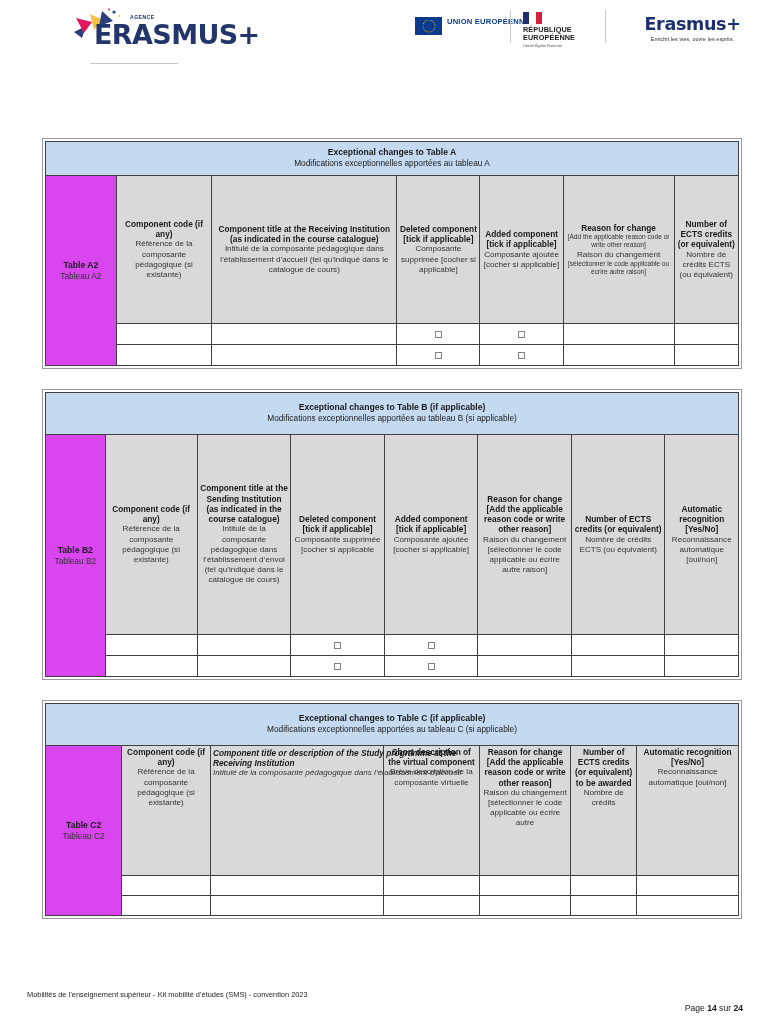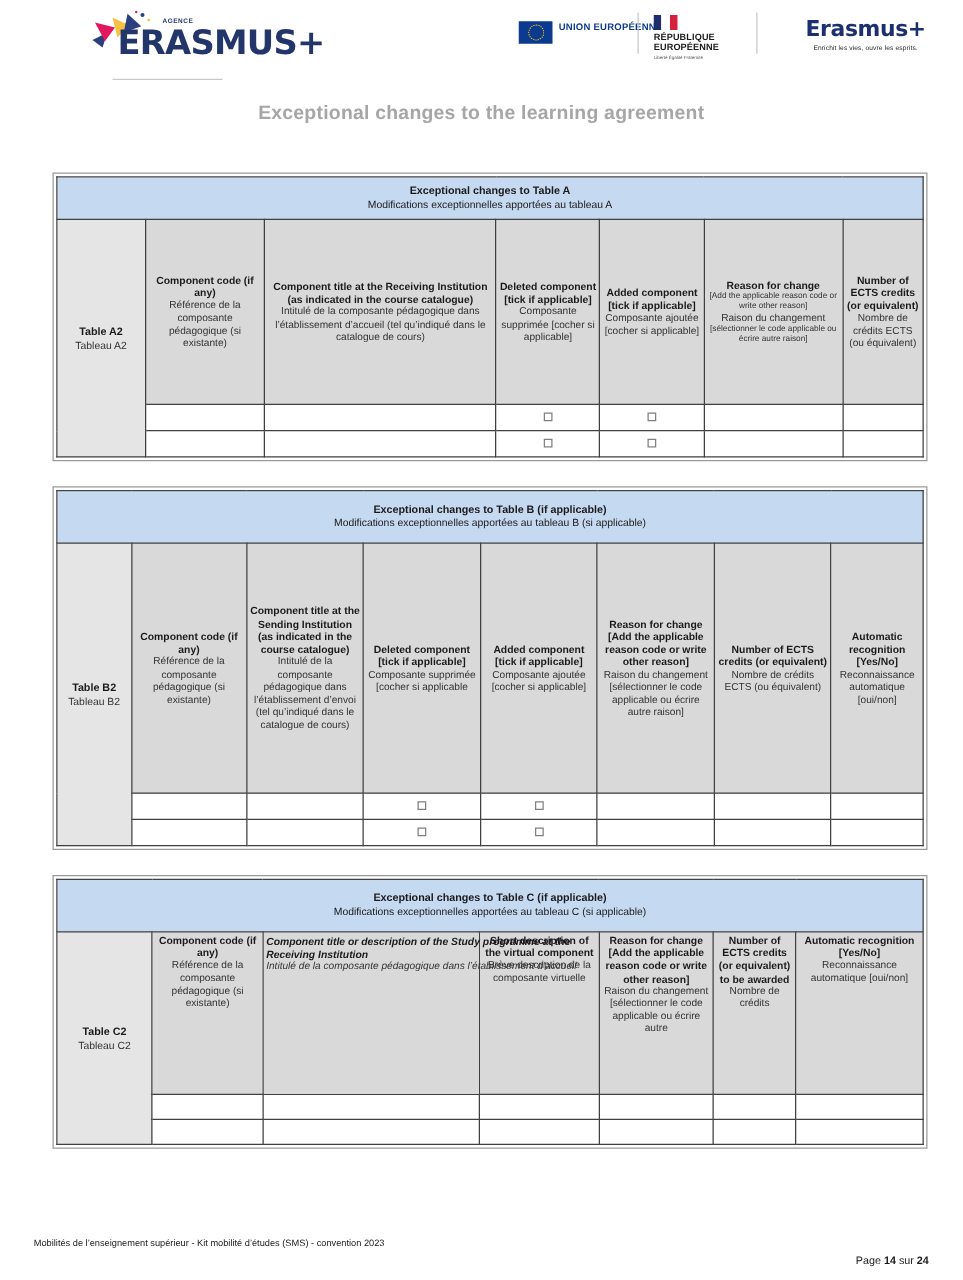--- a/index.html
+++ b/index.html
@@ -170,21 +170,21 @@
   .banner .b-en {
     font-size: 8.6px; font-weight: bold; color:#1a1a1a;
     line-height: 11px;
   }
   .banner .b-fr {
     font-size: 8.3px; color:#1a1a1a; line-height: 11px;
   }
   .banner.tall { height: 42px; }
 
   .rowlabel {
-    background: #e5e5e5;
+    background: #d946ef;
     text-align: center;
     border: 1.2px solid #404040 !important;
   }
   .rowlabel .rl-en {
     font-size: 8.6px; font-weight: bold; color:#1a1a1a; line-height: 10.5px;
   }
   .rowlabel .rl-fr {
     font-size: 8.3px; color:#333; line-height: 10.5px;
   }
 
@@ -284,21 +284,20 @@
 
   <div class="hdr-div d2"></div>
 
   <div class="erasmus-right">
     <div class="er-word">Erasmus+</div>
     <div class="er-tag">Enrichit les vies, ouvre les esprits.</div>
   </div>
 </div>
 
 <div class="title-wrap">
-  <div class="title-en">Exceptional changes to the learning agreement</div>
 </div>
 
 <div class="tbl-block a2">
   <table class="grid">
     <colgroup>
       <col style="width:10.2%">
         <col style="width:13.8%">
         <col style="width:26.7%">
       <col style="width:12.0%">
         <col style="width:12.0%">

